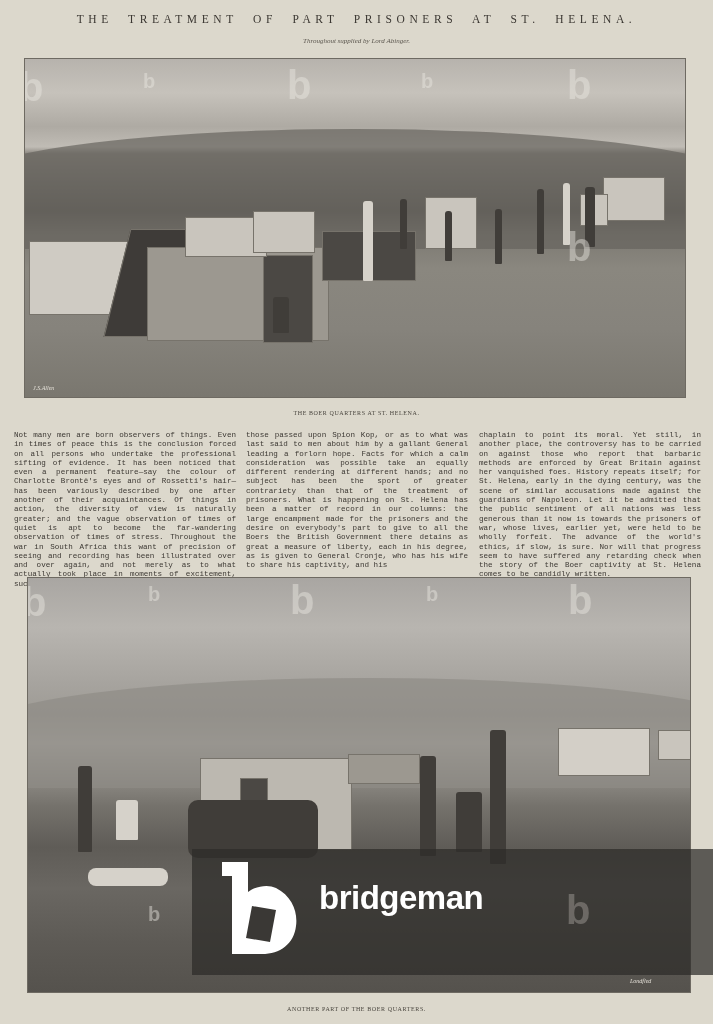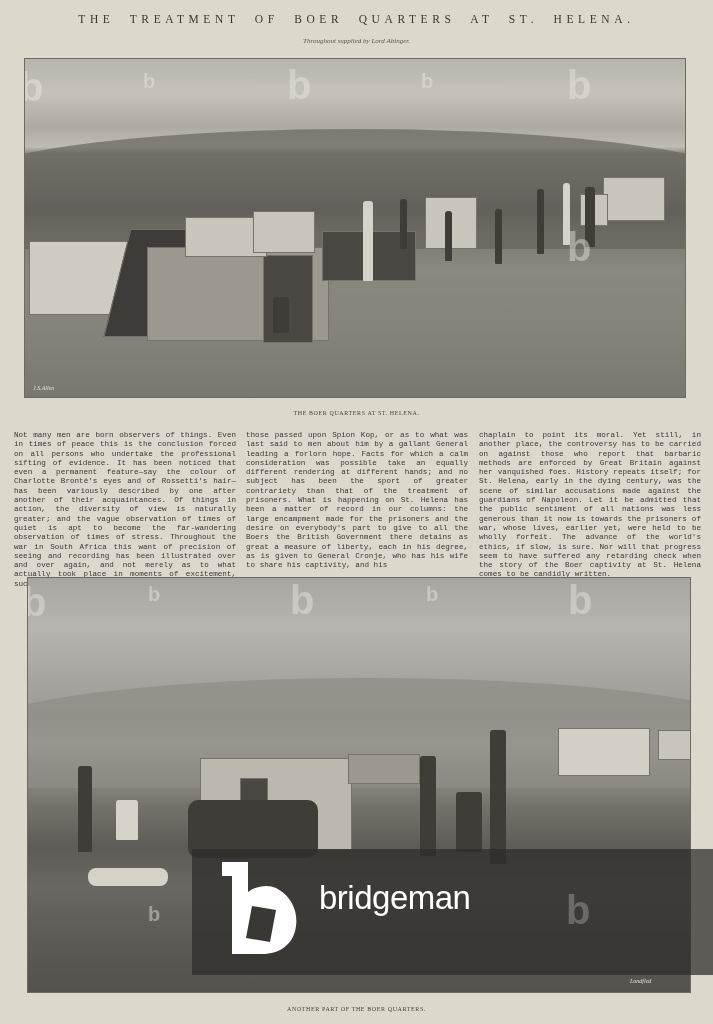--- a/index.html
+++ b/index.html
@@ -56,27 +56,27 @@
   .bridgeman-banner {
     position:absolute; left:192px; top:849px; width:521px; height:126px;
     background:rgba(45,43,40,0.72);
   }
   .bridgeman-b {
     position:absolute; left:218px; top:862px; width:80px; height:92px;
   }
   .bridgeman-text {
     position:absolute; left:319px; top:882px;
     font-family:"Liberation Sans","DejaVu Sans",sans-serif; color:#ffffff;
-    font-size:33px; line-height:32px; letter-spacing:-0.5px;
+    font-size:33px; line-height:32px; letter-spacing:-0.5px;font-weight:bold;
   }
 </style>
 </head>
 <body>
 
-<div class="page-title">THE TREATMENT OF BOER QUARTERS AT ST. HELENA.</div>
+<div class="page-title">THE TREATMENT OF PART PRISONERS AT ST. HELENA.</div>
 <div class="credit">Throughout supplied by Lord Abinger.</div>
 
 <div class="photo photo1">
   <div class="hill" style="top:70px;height:120px;background:#67645e;opacity:.7;left:-80px;width:820px;"></div>
   <div class="tent" style="left:4px;top:182px;width:104px;height:72px;background:#cfcbc3;"></div>
   <div class="tent dark" style="left:92px;top:170px;width:92px;height:106px;transform:skewX(-14deg);background:#3e3b38;"></div>
   <div class="tent mid" style="left:122px;top:188px;width:180px;height:92px;"></div>
   <div class="tent dark" style="left:238px;top:196px;width:48px;height:86px;"></div>
   <div class="tent" style="left:160px;top:158px;width:80px;height:38px;"></div>
   <div class="tent" style="left:228px;top:152px;width:60px;height:40px;"></div>

